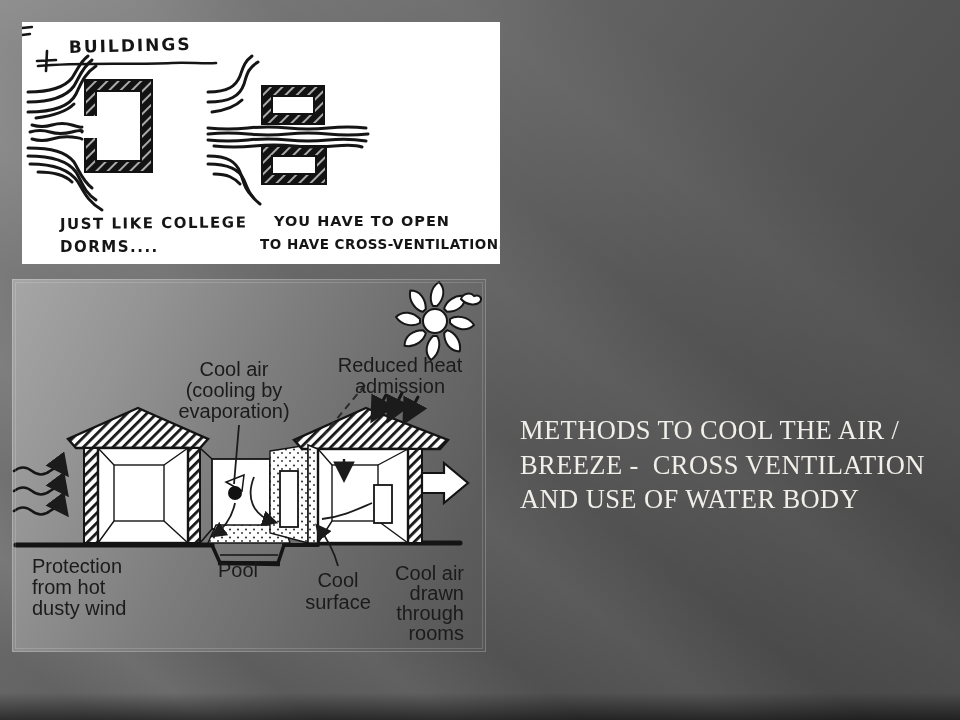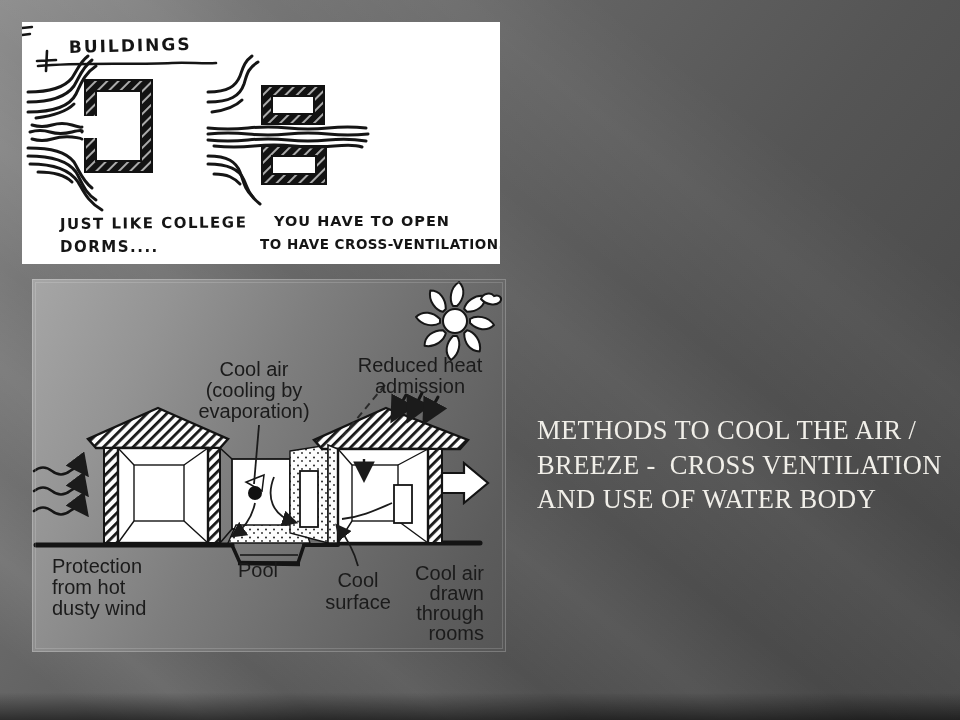--- a/index.html
+++ b/index.html
@@ -14,30 +14,30 @@
         rgba(255,255,255,0.06) 39%, rgba(255,255,255,0) 46%,
         rgba(255,255,255,0.05) 56%, rgba(255,255,255,0) 63%,
         rgba(255,255,255,0.045) 73%, rgba(255,255,255,0) 81%),
       linear-gradient(128deg, #8e8e8e 0%, #777 16%, #636363 38%, #555 60%, #4c4c4c 80%, #454545 100%);
   }
   .sketch-panel{
     position:absolute;left:22px;top:22px;width:478px;height:242px;
     background:#ffffff;
   }
   .photo-panel{
-    position:absolute;left:32px;top:279px;width:474px;height:373px;
+    position:absolute;left:12px;top:279px;width:474px;height:373px;
     background:linear-gradient(116deg,#a6a6a6 0%,#949494 22%,#7e7e7e 45%,#6b6b6b 68%,#5c5c5c 88%,#565656 100%);
     box-shadow:inset 0 0 0 1px rgba(255,255,255,0.22);
   }
   .photo-panel .inner-frame{
     position:absolute;left:3px;top:3px;right:3px;bottom:3px;
     border:1px solid rgba(255,255,255,0.16);pointer-events:none;
   }
   .title-block{
-    position:absolute;left:537px;top:413px;width:410px;
+    position:absolute;left:520px;top:413px;width:410px;
     color:#f1efe9;font-family:"Liberation Serif",serif;
     font-size:26.5px;line-height:34.5px;letter-spacing:0.4px;
     white-space:pre-wrap;
   }
   svg{display:block;}
   .sk-hand{font-family:"DejaVu Sans",sans-serif;font-weight:bold;fill:#151515;}
   .ph-label{font-family:"Liberation Sans",sans-serif;fill:#1b1b1b;}
 </style>
 </head>
 <body>

